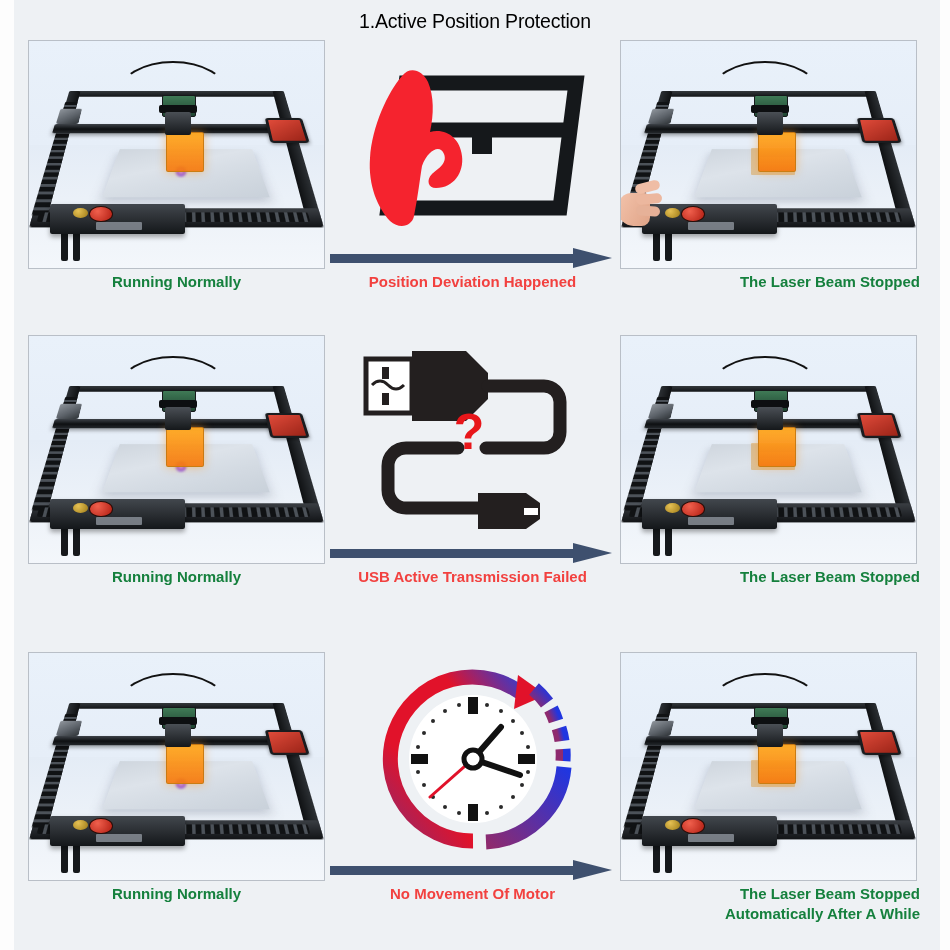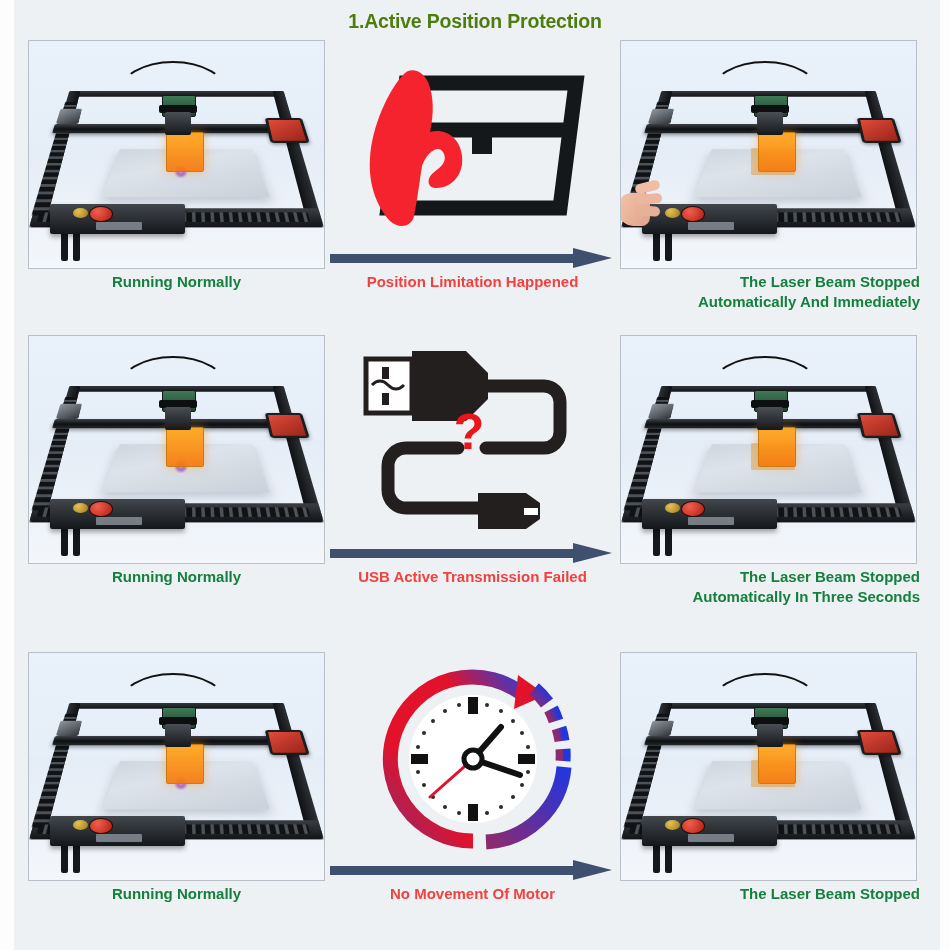--- a/index.html
+++ b/index.html
@@ -9,21 +9,21 @@
     font-family:"Liberation Sans", sans-serif;
     overflow:hidden;position:relative;
   }
   .page{position:absolute;inset:0;background:#eef1f4;}
   
   .edge-left{position:absolute;left:0;top:0;width:14px;height:950px;background:#fdfdfd;}
   .edge-right{position:absolute;right:0;top:0;width:10px;height:950px;background:#fdfdfd;}
 
   .section{position:absolute;left:0;width:950px;}
   .sec-title{
-    text-align:center;font-weight:bold;color:#4d7c0f;
+    text-align:center;font-weight:normal;color:#000000;
     font-size:19.5px;letter-spacing:-0.2px;line-height:26px;
     white-space:nowrap;
   }
   .row{position:relative;height:232px;margin-top:6px;}
 
   .photo{
     position:absolute;top:0;width:297px;height:229px;
     border:1.5px solid #b9bfc7;background:#eaf2fa;
     box-sizing:border-box;overflow:hidden;
   }
@@ -259,24 +259,23 @@
             <div class="f1"></div>
             <div class="f2"></div>
             <div class="f3"></div>
           </div>
         </div>
       </div>
     </div>
 
     <div class="captions">
       <div class="cap l green">Running Normally</div>
-      <div class="cap m red">Position Limitation Happened</div>
+      <div class="cap m red">Position Deviation Happened</div>
       <div class="cap r green">
         <div>The Laser Beam Stopped</div>
-        <div>Automatically And Immediately</div>
       </div>
     </div>
   </div>
 
   <div class="section" style="top:329px;">
 
     <div class="row">
 
       <div class="photo left">
         <div class="scene">
@@ -374,21 +373,20 @@
           <div class="wire w3"></div>
         </div>
       </div>
     </div>
 
     <div class="captions">
       <div class="cap l green">Running Normally</div>
       <div class="cap m red">USB Active Transmission Failed</div>
       <div class="cap r green">
         <div>The Laser Beam Stopped</div>
-        <div>Automatically In Three Seconds</div>
       </div>
     </div>
   </div>
 
   <div class="section" style="top:646px;">
 
     <div class="row">
 
       <div class="photo left">
         <div class="scene">
@@ -535,16 +533,17 @@
           <div class="wire w3"></div>
         </div>
       </div>
     </div>
 
     <div class="captions">
       <div class="cap l green">Running Normally</div>
       <div class="cap m red">No Movement Of Motor</div>
       <div class="cap r green">
         <div>The Laser Beam Stopped</div>
+        <div>Automatically After A While</div>
       </div>
     </div>
   </div>
 </div>
 
 </body></html>

